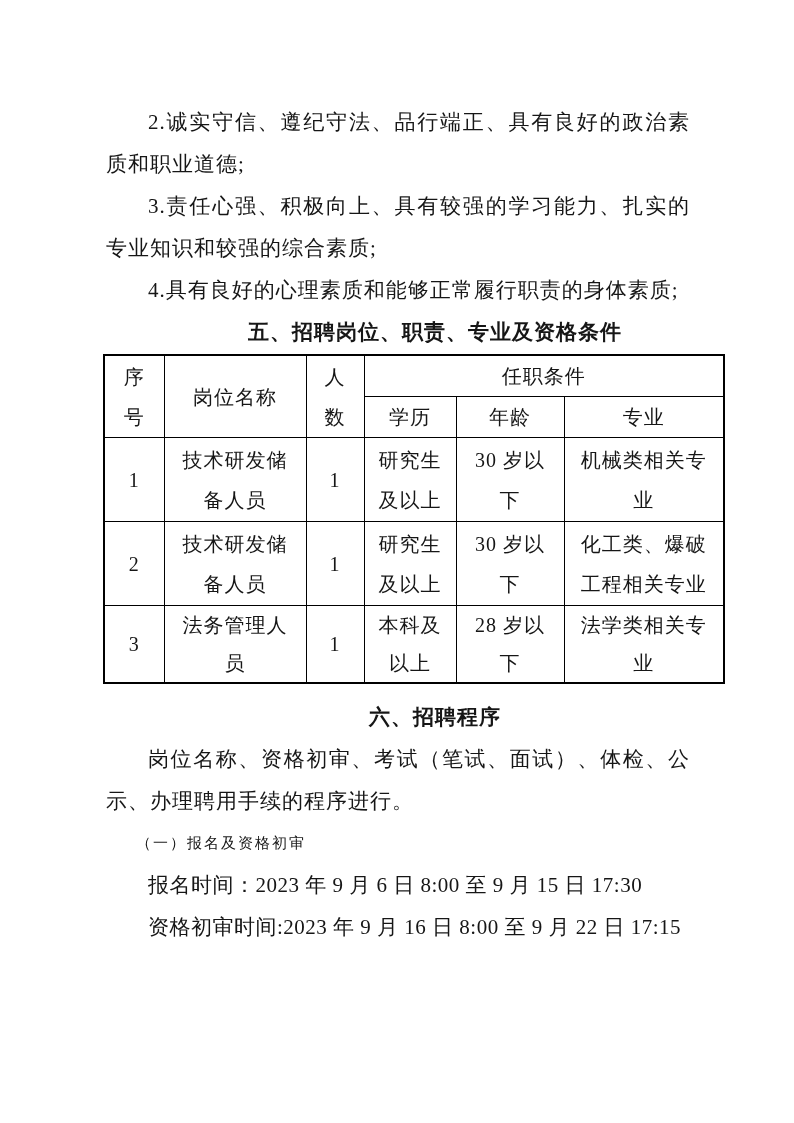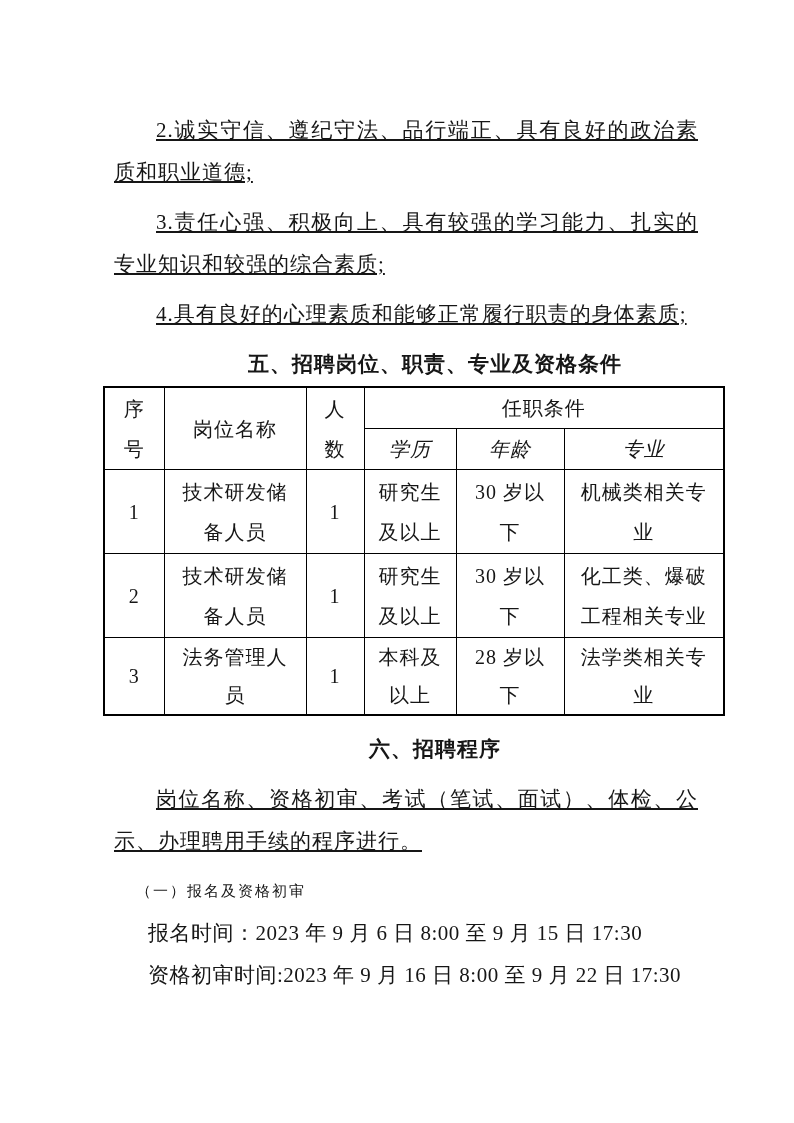--- a/index.html
+++ b/index.html
@@ -13,28 +13,27 @@
     height: 1123px;
     background: #ffffff;
     overflow: hidden;
     font-family: "Liberation Serif", "DejaVu Serif", serif;
     color: #161616;
   }
   .content {
     padding: 101px 72px 0 106px;
   }
   p.body-para {
-    margin: 8px;
+    margin: 0;
     font-size: 21px;
     line-height: 42px;
     letter-spacing: 1px;
     text-indent: 2em;
     text-align: justify;
     width: 584px;
-    text-decoration: underline;
   }
   p.section-heading {
     margin: 0;
     font-size: 21px;
     line-height: 42px;
     letter-spacing: 1px;
     text-indent: 2em;
     font-weight: bold;
     font-family: "Liberation Sans", "DejaVu Sans", sans-serif;
     text-align: center;
@@ -68,21 +67,21 @@
     font-weight: normal;
     font-size: 20px;
     line-height: 40px;
     text-align: center;
     vertical-align: middle;
     padding: 0 9px;
     letter-spacing: 1px;
     overflow: hidden;
   }
   tr.head-row-1 th { height: 38px; }
-  tr.head-row-2 th { height: 38px; font-style: italic; }
+  tr.head-row-2 th { height: 38px; }
   tr.data-row-1 td { height: 83px; }
   tr.data-row-2 td { height: 83px; }
   tr.data-row-3 td { height: 70px; line-height: 38px; }
 </style>
 </head>
 <body>
 
 <div class="page">
   <div class="content">
 
@@ -141,16 +140,16 @@
       </tbody>
     </table>
 
     <p class="section-heading" style="margin-top:12px">六、招聘程序</p>
 
     <p class="body-para">岗位名称、资格初审、考试（笔试、面试）、体检、公示、办理聘用手续的程序进行。</p>
 
     <p class="sub-heading">（一）报名及资格初审</p>
 
     <p class="time-line">报名时间：2023 年 9 月 6 日 8:00 至 9 月 15 日 17:30</p>
-    <p class="time-line">资格初审时间:2023 年 9 月 16 日 8:00 至 9 月 22 日 17:30</p>
+    <p class="time-line">资格初审时间:2023 年 9 月 16 日 8:00 至 9 月 22 日 17:15</p>
 
   </div>
 </div>
 
 </body></html>

